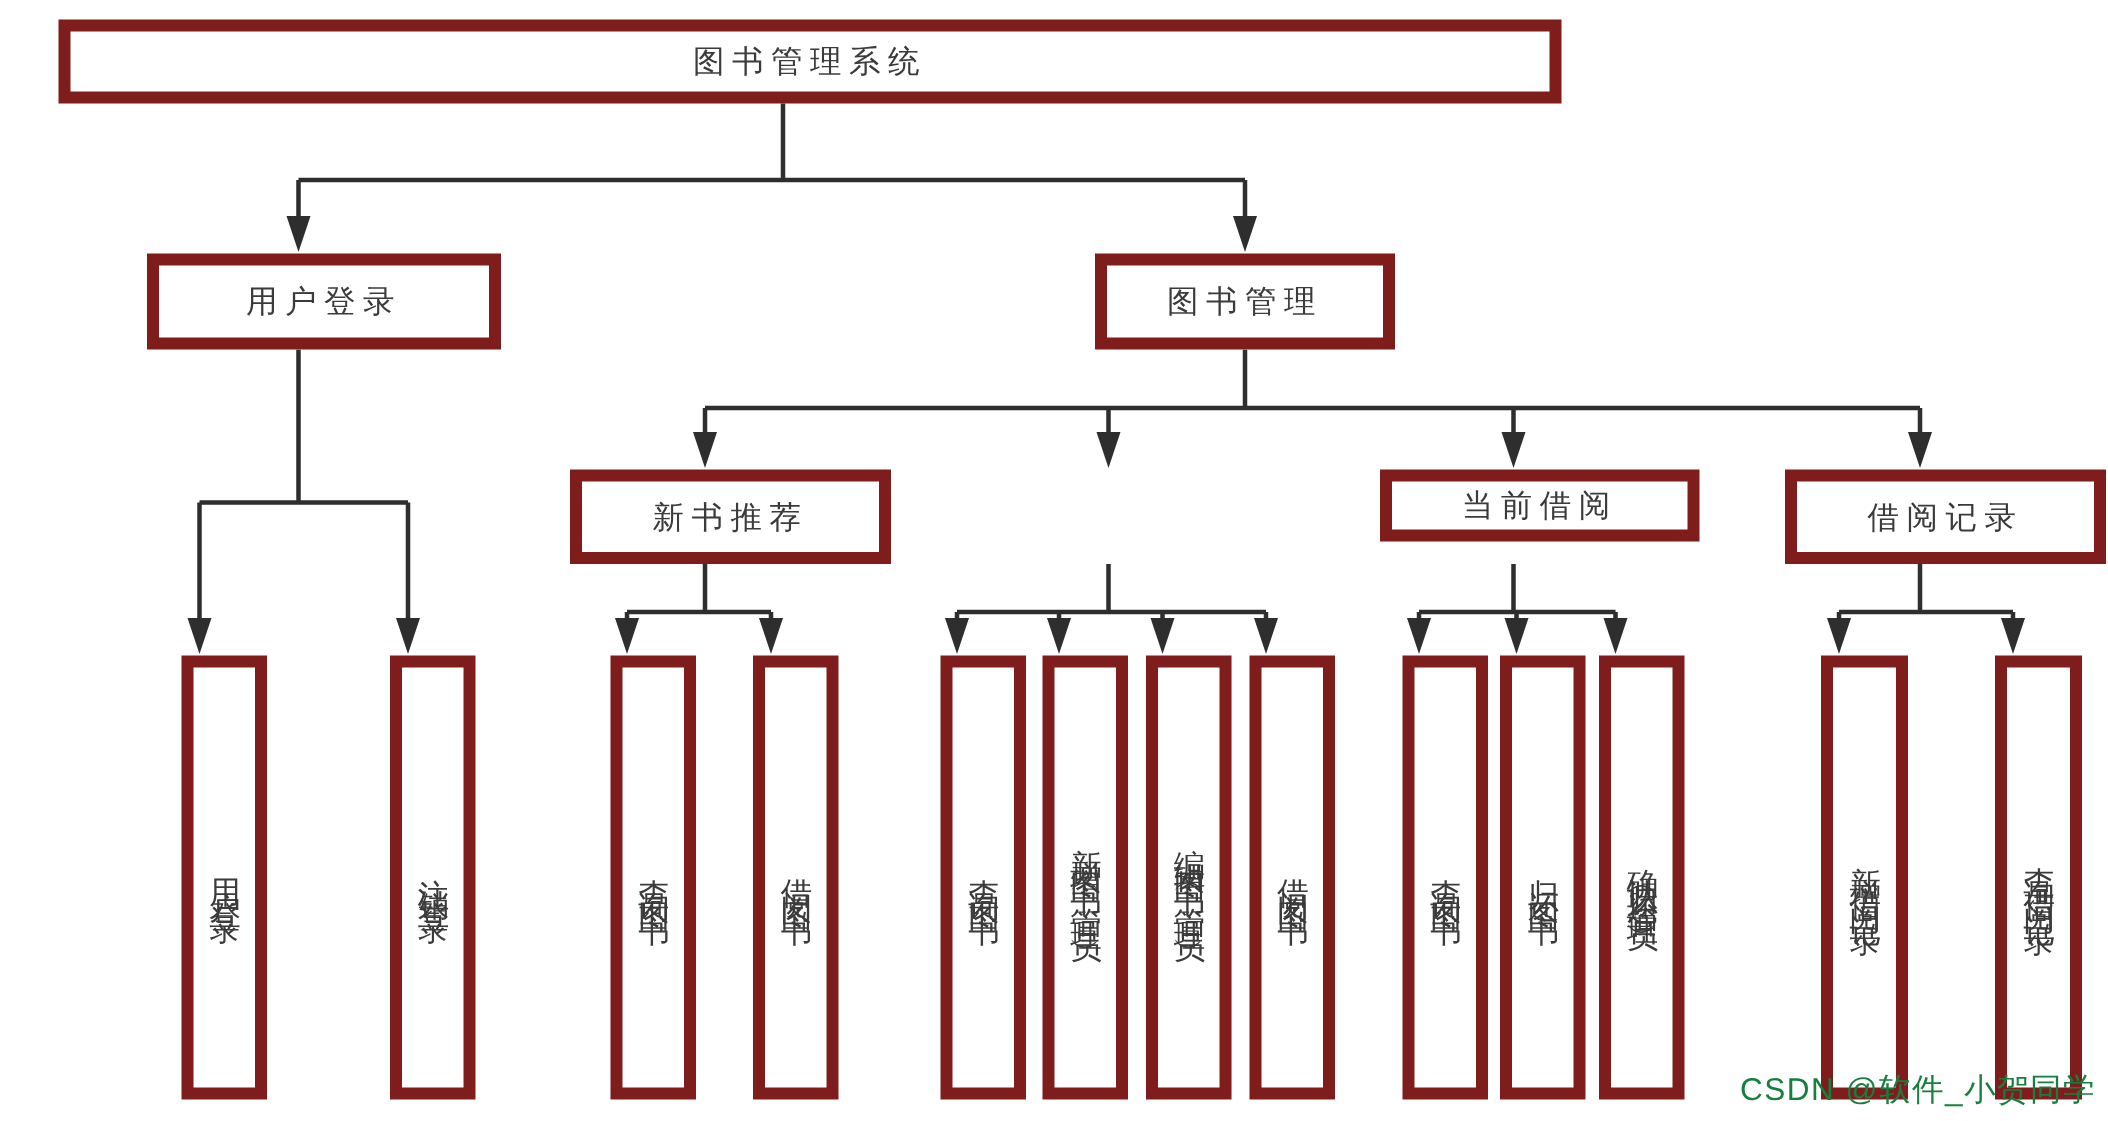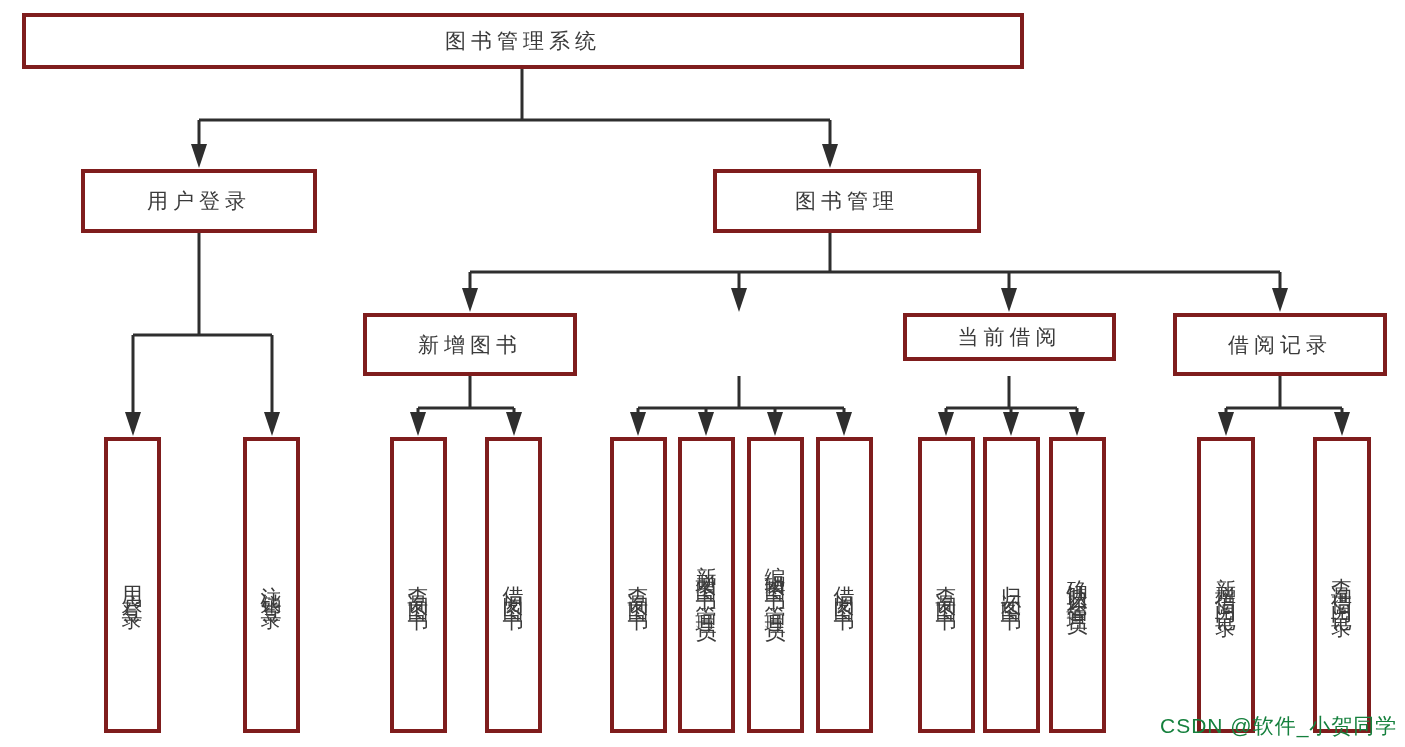--- a/index.html
+++ b/index.html
@@ -12,26 +12,27 @@
     position: relative;
     width: 1405px;
     height: 747px;
     background: #ffffff;
     overflow: hidden;
   }
   .box {
     position: absolute;
     box-sizing: border-box;
     background: #ffffff;
-    border: 4px solid #7f1d1d;
+    border: 8px solid #7f1d1d;
     display: flex;
     align-items: center;
     justify-content: center;
     color: #3b3b3b;
     z-index: 2;
+    margin-left: 17px;
   }
   .h-label {
     font-size: 21px;
     letter-spacing: 5px;
     white-space: nowrap;
   }
   .v-label {
     writing-mode: vertical-rl;
     text-orientation: mixed;
     font-size: 21px;
@@ -101,26 +102,26 @@
     <polygon class="head" points="1334,412 1350,412 1342,436"></polygon>
   </svg>
 
   <div class="box" style="left:22px; top:13px; width:1002px; height:56px;">
     <span class="h-label">图书管理系统</span>
   </div>
 
   <div class="box" style="left:81px; top:169px; width:236px; height:64px;">
     <span class="h-label">用户登录</span>
   </div>
-  <div class="box" style="left:713px; top:169px; width:268px; height:64px;">
+  <div class="box" style="left:713px; top:169px; width:200px; height:64px;">
     <span class="h-label">图书管理</span>
   </div>
 
   <div class="box" style="left:363px; top:313px; width:214px; height:63px;">
-    <span class="h-label">新增图书</span>
+    <span class="h-label">新书推荐</span>
   </div>
   <div class="box" style="left:903px; top:313px; width:213px; height:48px;">
     <span class="h-label">当前借阅</span>
   </div>
   <div class="box" style="left:1173px; top:313px; width:214px; height:63px;">
     <span class="h-label">借阅记录</span>
   </div>
 
   <div class="box" style="left:104px; top:437px; width:57px; height:296px;">
     <span class="v-label">用户登录</span>

